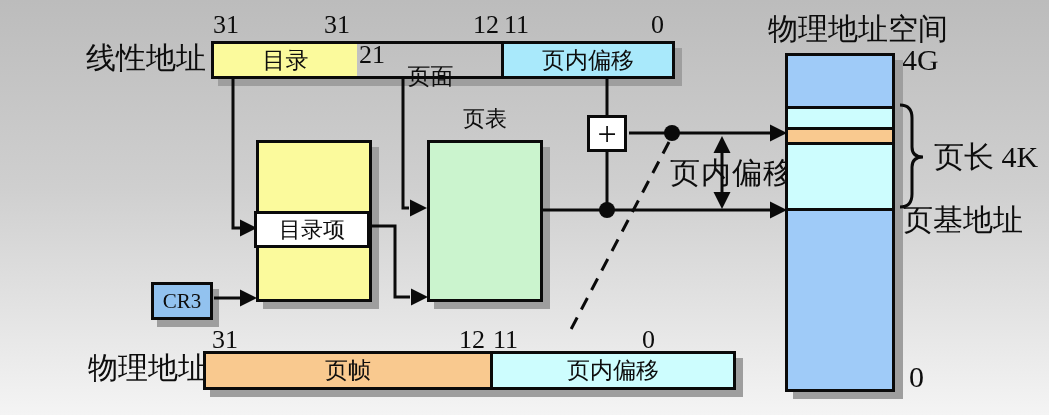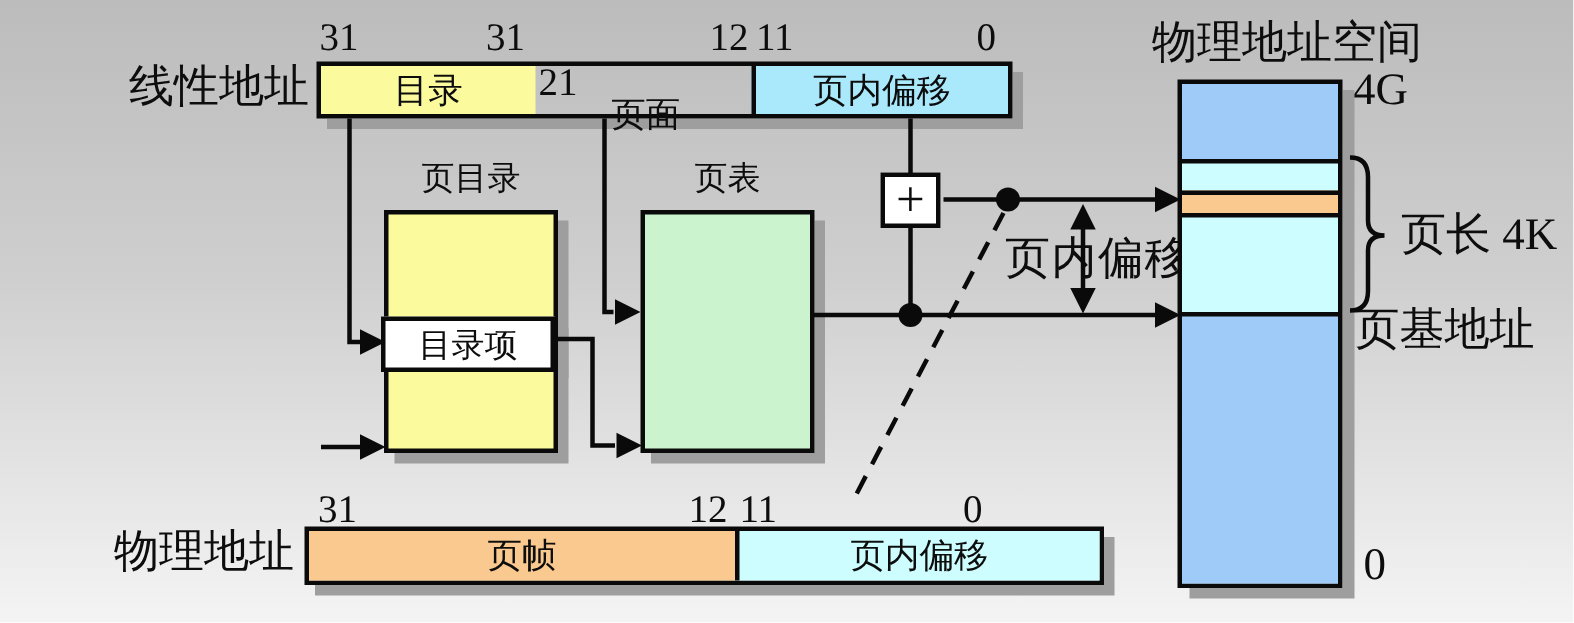--- a/index.html
+++ b/index.html
@@ -68,48 +68,50 @@
   <div class="bit" style="left:473px;top:14px;">12</div>
   <div class="bit" style="left:504px;top:14px;">11</div>
   <div class="bit" style="left:651px;top:14px;">0</div>
 
   <div class="bar" style="left:211px;top:41px;width:464px;height:38px;">
     <div class="field" style="width:143px;background:#fbfa9c;">目录</div>
     <div class="field divided" style="width:144px;background:#cbf4ce;margin-top:32px;">页面</div>
     <div class="field divided" style="flex:1;background:#a9e9fb;">页内偏移</div>
   </div>
 
-  <div class="boxtitle" style="left:256px;top:104px;width:116px;">页目录</div>
   <div class="bigbox" style="left:256px;top:140px;width:116px;height:162px;background:#fbfa9c;"></div>
   <div class="shadowtab" style="left:370px;top:219px;width:9px;height:33px;"></div>
   <div class="entry" style="left:254px;top:211px;width:116px;height:37px;">目录项</div>
 
   <div class="boxtitle" style="left:427px;top:104px;width:116px;">页表</div>
   <div class="bigbox" style="left:427px;top:140px;width:116px;height:162px;background:#cbf4ce;"></div>
   <div class="shadowtab" style="left:541px;top:197px;width:9px;height:33px;"></div>
 
+  <div class="bar" style="left:151px;top:282px;width:62px;height:38px;box-shadow:6px 7px 0 #9e9e9e;">
+    <div class="field" style="flex:1;background:#92c2ef;font-size:21px;">CR3</div>
+  </div>
 
   <div class="entry" style="left:587px;top:115px;width:40px;height:37px;font-size:34px;box-shadow:none;">+</div>
 
   <div class="lbl" style="left:670px;top:161px;letter-spacing:1px;">页内偏移</div>
 
   <div class="lbl" style="left:768px;top:17px;">物理地址空间</div>
   <div class="bigbox" style="left:785px;top:53px;width:110px;height:339px;box-shadow:8px 7px 0 #9e9e9e;display:flex;flex-direction:column;">
     <div class="col-section" style="height:50px;background:#9fcbf8;"></div>
     <div class="col-section" style="height:21px;background:#cdfdfe;border-top:3px solid #0a0a0a;"></div>
     <div class="col-section" style="height:15px;background:#f9c98f;border-top:3px solid #0a0a0a;"></div>
     <div class="col-section" style="height:66px;background:#cdfdfe;border-top:3px solid #0a0a0a;"></div>
     <div class="col-section" style="flex:1;background:#9fcbf8;border-top:3px solid #0a0a0a;"></div>
   </div>
   <div class="lbl" style="left:902px;top:48px;">4G</div>
   <div class="lbl" style="left:909px;top:365px;">0</div>
   <div class="lbl" style="left:934px;top:145px;">页长 4K</div>
   <div class="lbl" style="left:903px;top:208px;">页基地址</div>
 
-  <div class="lbl" style="left:76px;top:356px;">物理地址</div>
+  <div class="lbl" style="left:88px;top:356px;">物理地址</div>
 
   <div class="bit" style="left:212px;top:329px;">31</div>
   <div class="bit" style="left:459px;top:329px;">12</div>
   <div class="bit" style="left:493px;top:329px;">11</div>
   <div class="bit" style="left:642px;top:329px;">0</div>
 
   <div class="bar" style="left:203px;top:351px;width:533px;height:39px;">
     <div class="field" style="width:284px;background:#f9c98f;">页帧</div>
     <div class="field divided" style="flex:1;background:#cdfdfe;">页内偏移</div>
   </div>

